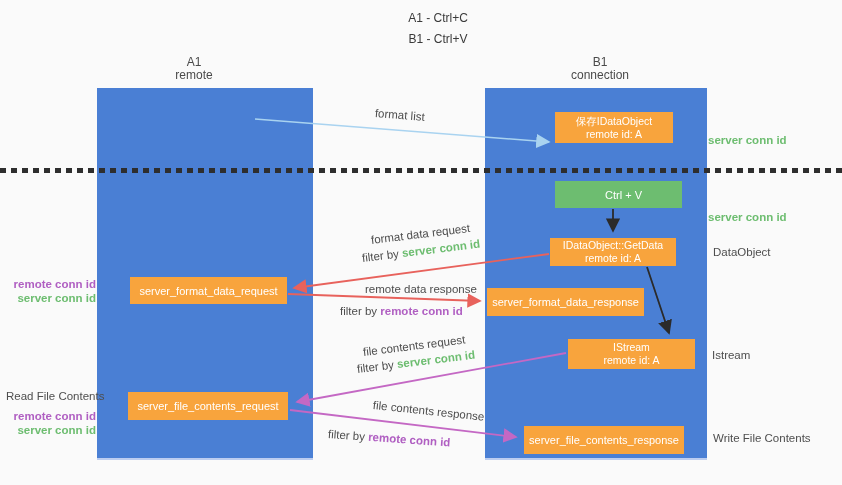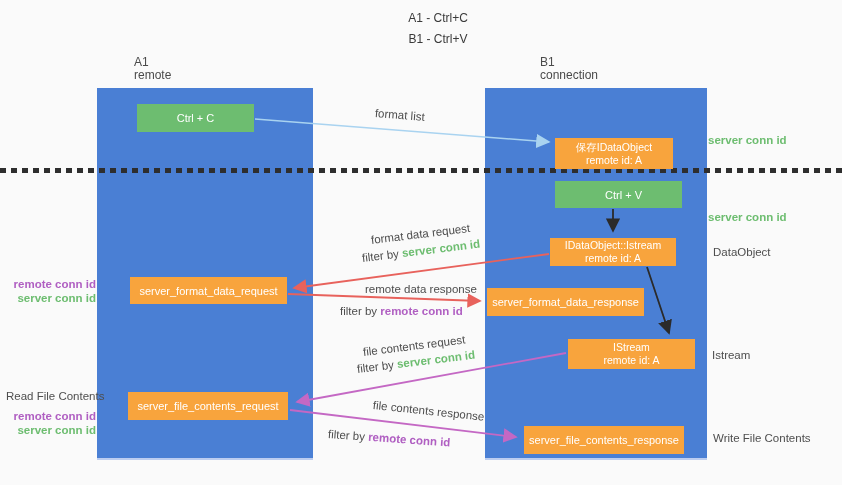--- a/index.html
+++ b/index.html
@@ -1,20 +1,20 @@
 <!DOCTYPE html>
 <html><head>
 <meta charset="utf-8">
 <style>
   html,body{margin:0;padding:0;background:#fafafa;}
   .canvas{position:relative;width:842px;height:485px;background:#fafafa;
     font-family:"Liberation Sans",sans-serif;overflow:hidden;}
   .title{position:absolute;top:8px;left:0;width:842px;padding-left:34px;box-sizing:border-box;
     text-align:center;color:#3a3a3a;font-size:12px;line-height:21px;}
-  .colhdr{position:absolute;top:56px;width:120px;text-align:left;color:#4a4a4a;
+  .colhdr{position:absolute;top:56px;width:120px;text-align:center;color:#4a4a4a;
     font-size:12px;line-height:13px;}
   .col{position:absolute;top:88px;height:372px;background:#4a7fd4;box-sizing:border-box;
     border-bottom:2px solid #bccdf0;}
   .dotline{position:absolute;left:0;top:168px;width:842px;height:5px;
     background:repeating-linear-gradient(90deg,#2e2e2e 0 6px,transparent 6px 11px);}
   .node{position:absolute;display:flex;flex-direction:column;align-items:center;
     justify-content:center;color:#fff;text-align:center;white-space:nowrap;}
   .green{background:#6dbd70;font-size:11px;}
   .orange{background:#f8a43d;font-size:11px;}
   .two{font-size:10.5px;line-height:13px;}
@@ -44,35 +44,32 @@
   <div class="colhdr" style="left:540px;">
     <div>B1</div>
     <div>connection</div>
   </div>
 
   <div class="col" style="left:97px;width:216px;"></div>
   <div class="col" style="left:485px;width:222px;"></div>
 
   <div class="dotline"></div>
 
-  <div class="node green" style="left:137px;top:104px;width:117px;height:28px;">
-    <span>Ctrl + C</span>
-  </div>
 
-  <div class="node orange two" style="left:555px;top:138px;width:118px;height:31px;">
+  <div class="node orange two" style="left:555px;top:112px;width:118px;height:31px;">
     <span>保存IDataObject</span>
     <span>remote id: A</span>
   </div>
 
   <div class="node green" style="left:555px;top:181px;width:117px;height:27px;padding-left:10px;">
     <span>Ctrl + V</span>
   </div>
 
   <div class="node orange two" style="left:550px;top:238px;width:126px;height:28px;">
-    <span>IDataObject::Istream</span>
+    <span>IDataObject::GetData</span>
     <span>remote id: A</span>
   </div>
 
   <div class="node orange" style="left:130px;top:277px;width:157px;height:27px;">
     <span>server_format_data_request</span>
   </div>
 
   <div class="node orange" style="left:487px;top:288px;width:157px;height:28px;">
     <span>server_format_data_response</span>
   </div>

